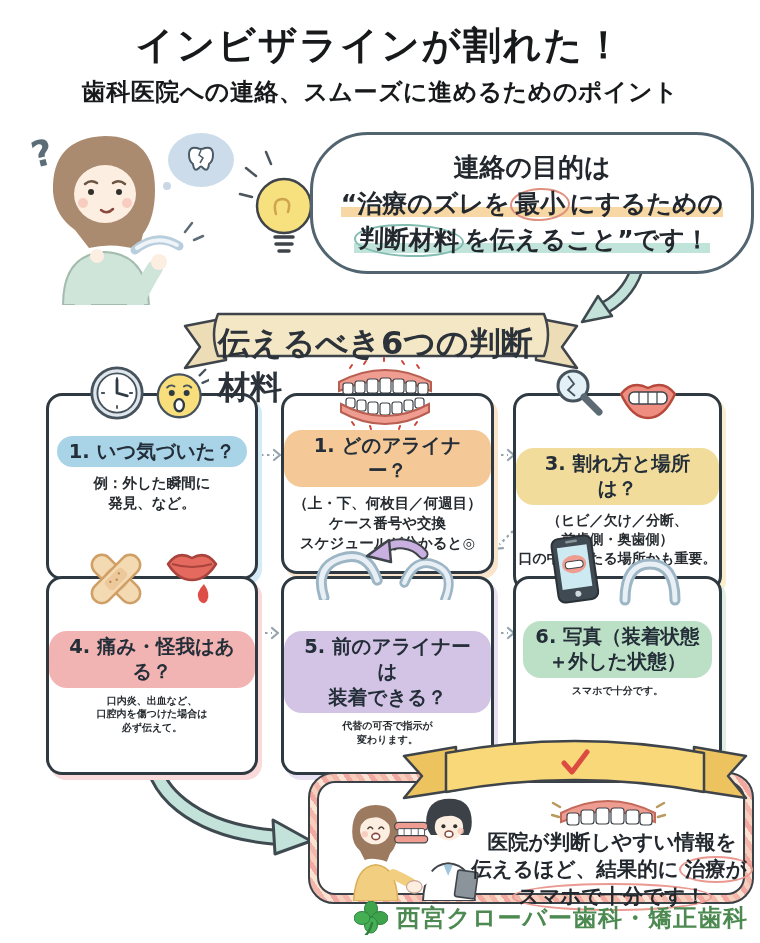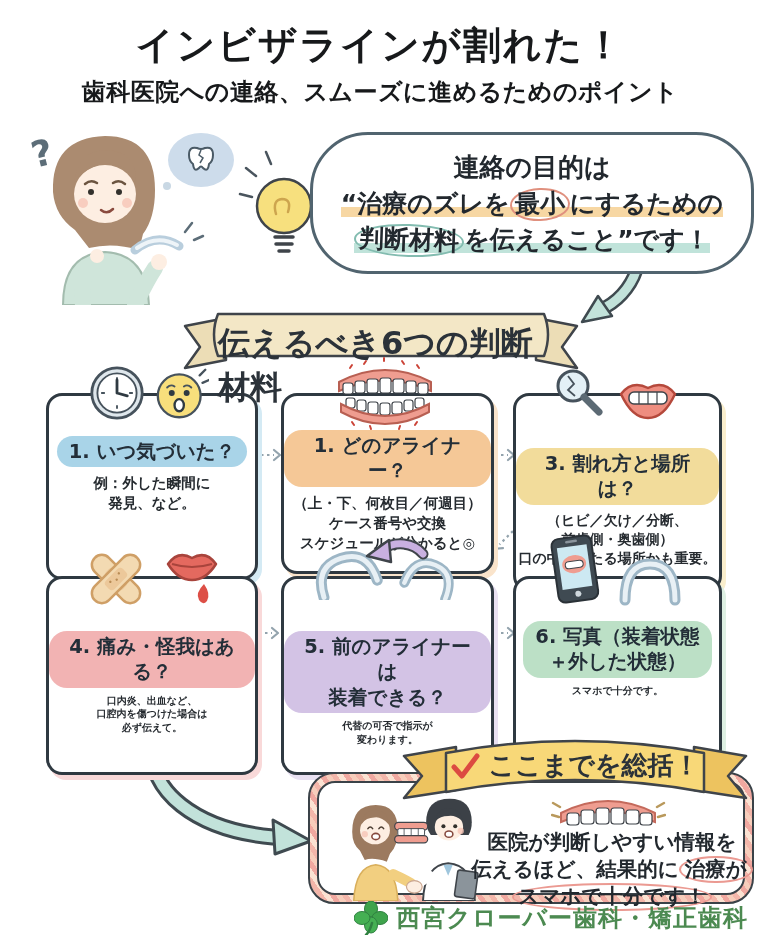--- a/index.html
+++ b/index.html
@@ -370,21 +370,20 @@
   <div class="abs sum-banner">
     <svg width="354" height="80" viewBox="0 0 354 80">
       <path d="M6,30 L58,21 L58,64 L6,72 L24,50 Z" fill="#edc35f" stroke="#3f444a" stroke-width="2.5" stroke-linejoin="round"></path>
       <path d="M348,30 L296,21 L296,64 L348,72 L330,50 Z" fill="#edc35f" stroke="#3f444a" stroke-width="2.5" stroke-linejoin="round"></path>
       <path d="M48,27 Q177,3 306,27 L306,66 Q177,42 48,66 Z" fill="#f8d878" stroke="#3f444a" stroke-width="2.5" stroke-linejoin="round"></path>
     </svg>
     <div class="sum-banner-label">
       <svg width="30" height="28" viewBox="0 0 30 28">
         <path d="M4,15 L12,24 L27,4" stroke="#dc4b41" stroke-width="5" fill="none" stroke-linecap="round" stroke-linejoin="round"></path>
       </svg>
-      <span>ここまでを総括！</span>
     </div>
   </div>
 
   <div class="abs footer">
     <svg width="34" height="34" viewBox="0 0 34 34">
       <ellipse cx="17" cy="8" rx="6.5" ry="8" fill="#3fa34c" stroke="#2f8040" stroke-width="1"></ellipse>
       <ellipse cx="26" cy="17" rx="8" ry="6.5" fill="#3fa34c" stroke="#2f8040" stroke-width="1"></ellipse>
       <ellipse cx="17" cy="24" rx="6.5" ry="8" fill="#45b053" stroke="#2f8040" stroke-width="1"></ellipse>
       <ellipse cx="8" cy="17" rx="8" ry="6.5" fill="#45b053" stroke="#2f8040" stroke-width="1"></ellipse>
       <path d="M18,22 Q16,30 12,34" stroke="#2f8040" stroke-width="2.5" fill="none" stroke-linecap="round"></path>

